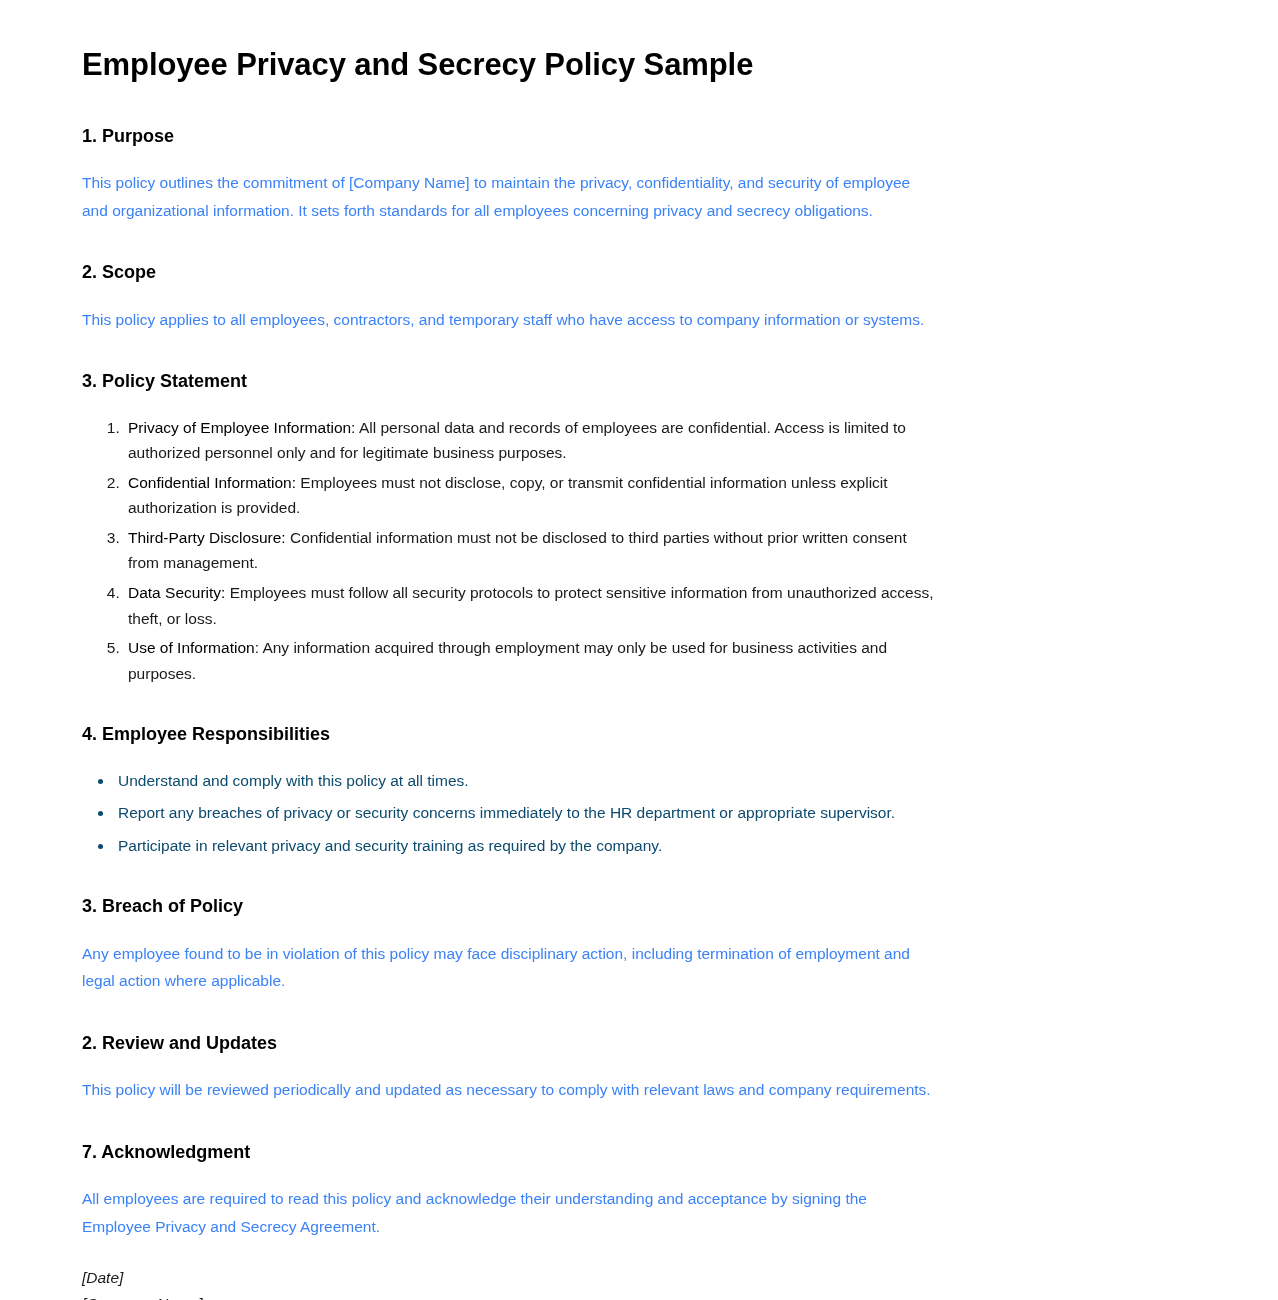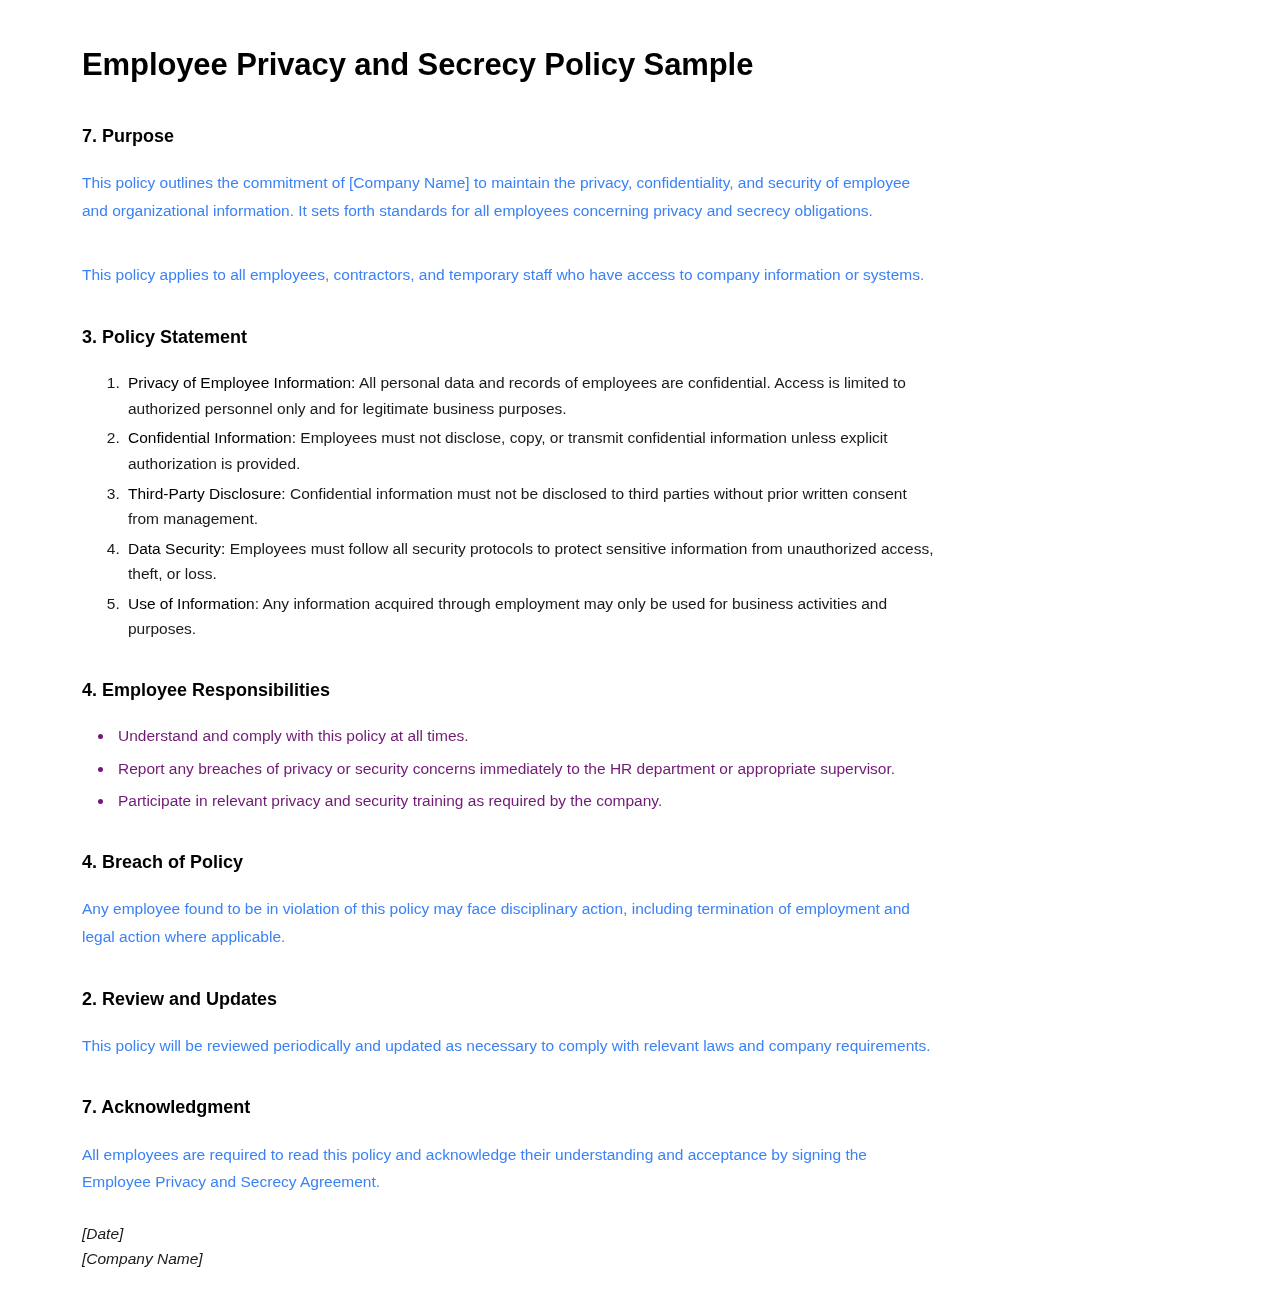--- a/index.html
+++ b/index.html
@@ -69,21 +69,21 @@
     margin: 0;
     padding: 0 0 0 32px;
     list-style-type: disc;
     max-width: 1120px;
   }
   ul.resp-list > li {
     font-size: 15.5px;
     line-height: 1.65;
     margin: 0 0 7px 0;
     padding-left: 4px;
-    color: #701a75;
+    color: #0c4a6e;
   }
   ul.resp-list > li:last-child {
     margin-bottom: 0;
   }
   .term {
     font-weight: normal;
     color: #000000;
   }
   .signature-block {
     margin-top: 25px;
@@ -97,25 +97,26 @@
   }
 </style>
 </head>
 <body>
 
 <div class="page">
 
   <h1 class="doc-title">Employee Privacy and Secrecy Policy Sample</h1>
 
   <div class="section">
-    <h2 class="section-heading">7. Purpose</h2>
+    <h2 class="section-heading">1. Purpose</h2>
     <p class="body-text">This policy outlines the commitment of [Company Name] to maintain the privacy, confidentiality, and security of employee and organizational information. It sets forth standards for all employees concerning privacy and secrecy obligations.</p>
   </div>
 
   <div class="section">
+    <h2 class="section-heading">2. Scope</h2>
     <p class="body-text">This policy applies to all employees, contractors, and temporary staff who have access to company information or systems.</p>
   </div>
 
   <div class="section">
     <h2 class="section-heading">3. Policy Statement</h2>
     <ol class="policy-list">
       <li><span class="term">Privacy of Employee Information:</span><span> All personal data and records of employees are confidential. Access is limited to authorized personnel only and for legitimate business purposes.</span></li>
       <li><span class="term">Confidential Information:</span><span> Employees must not disclose, copy, or transmit confidential information unless explicit authorization is provided.</span></li>
       <li><span class="term">Third-Party Disclosure:</span><span> Confidential information must not be disclosed to third parties without prior written consent from management.</span></li>
       <li><span class="term">Data Security:</span><span> Employees must follow all security protocols to protect sensitive information from unauthorized access, theft, or loss.</span></li>
@@ -126,21 +127,21 @@
   <div class="section">
     <h2 class="section-heading">4. Employee Responsibilities</h2>
     <ul class="resp-list">
       <li>Understand and comply with this policy at all times.</li>
       <li>Report any breaches of privacy or security concerns immediately to the HR department or appropriate supervisor.</li>
       <li>Participate in relevant privacy and security training as required by the company.</li>
     </ul>
   </div>
 
   <div class="section">
-    <h2 class="section-heading">4. Breach of Policy</h2>
+    <h2 class="section-heading">3. Breach of Policy</h2>
     <p class="body-text">Any employee found to be in violation of this policy may face disciplinary action, including termination of employment and legal action where applicable.</p>
   </div>
 
   <div class="section">
     <h2 class="section-heading">2. Review and Updates</h2>
     <p class="body-text">This policy will be reviewed periodically and updated as necessary to comply with relevant laws and company requirements.</p>
   </div>
 
   <div class="section">
     <h2 class="section-heading">7. Acknowledgment</h2>

